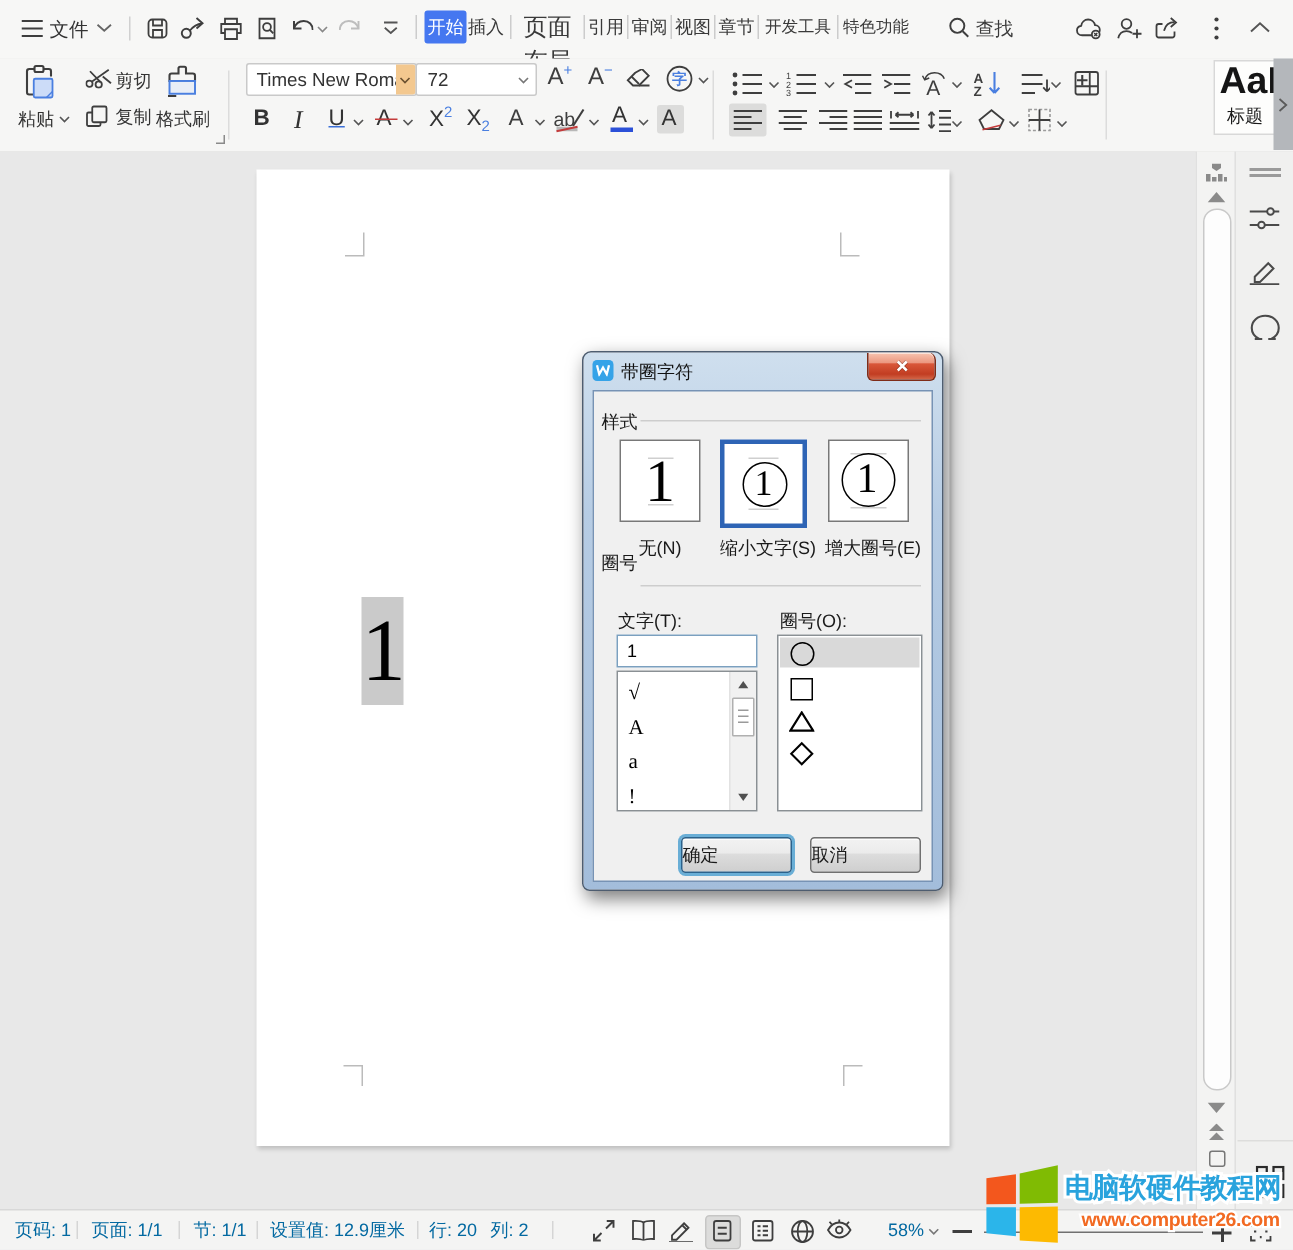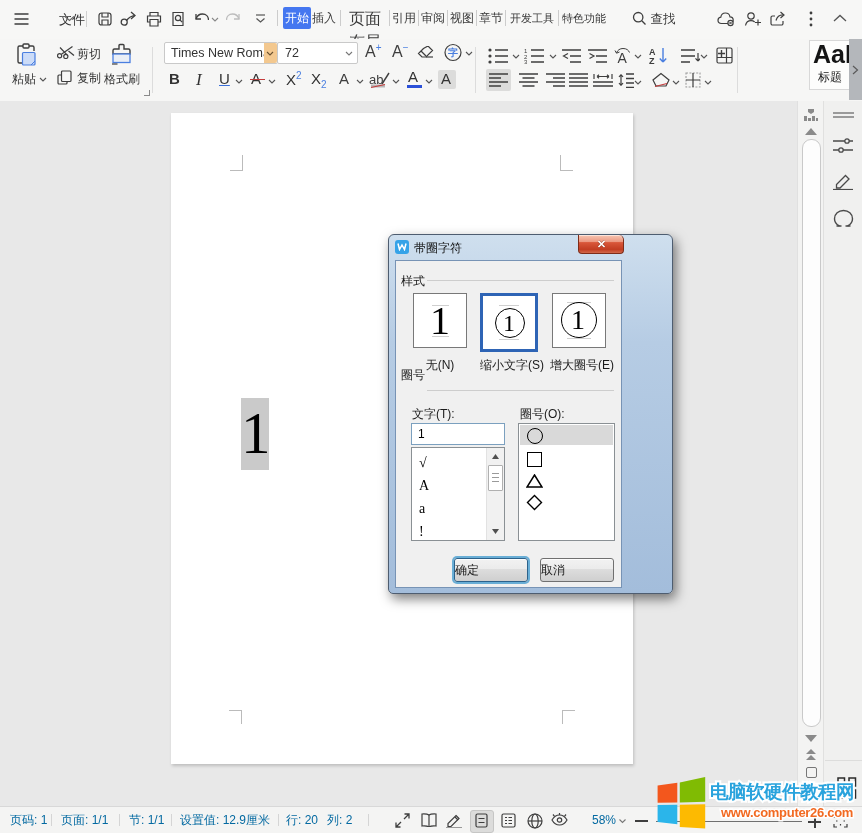--- a/index.html
+++ b/index.html
@@ -1,21 +1,21 @@
 <!DOCTYPE html>
 <html><head>
 <meta charset="utf-8">
 <style>
   html,body{margin:0;padding:0;}
   body{width:862px;height:833px;overflow:hidden;font-family:"Liberation Sans",sans-serif;}
   #root{position:absolute;top:0;left:0;width:862px;height:833px;background:#e8e8e8;overflow:hidden;}
   .abs{position:absolute;}
   
   #row1{position:absolute;top:0;left:0;width:862px;height:39px;background:#f7f7f6;}
-  #row1 .txt{font-size:13px;color:#333;margin-left:26px;}
+  #row1 .txt{font-size:13px;color:#333;}
   .tabtxt{position:absolute;top:7px;height:23px;line-height:23px;font-size:12px;color:#3a3a3a;text-align:center;}
   .tabsep{position:absolute;top:10px;width:1px;height:16px;background:#cccccc;}
   #tab-home{position:absolute;left:283px;top:7px;width:28px;height:22px;background:#4577f0;border-radius:2px;color:#fff;font-size:12px;line-height:22px;text-align:center;}
   .ic{position:absolute;}
   
   #ribbon{position:absolute;top:39px;left:0;width:862px;height:62px;background:#f6f6f5;border-bottom:1px solid #d9d9d9;}
   .vsep{position:absolute;top:8px;width:1px;height:46px;background:#dcdcdc;}
   .rlabel{position:absolute;font-size:12px;color:#333;}
   .combo{position:absolute;background:#fff;border:1px solid #c9c9c9;border-radius:2px;font-size:12px;color:#333;}
   .btxt{position:absolute;font-size:15px;color:#333;}
@@ -24,21 +24,21 @@
   #doc{position:absolute;top:101px;left:0;width:797px;height:705px;background:#e8e8e8;}
   #page{position:absolute;left:171px;top:12px;width:462px;height:651px;background:#ffffff;box-shadow:1px 2px 3px rgba(0,0,0,0.18);}
   .cmark{position:absolute;}
   #scrollcol{position:absolute;top:101px;left:797px;width:26px;height:705px;background:#f3f3f2;border-left:1px solid #e0e0e0;}
   #sidebar{position:absolute;top:101px;left:823px;width:39px;height:705px;background:#f0f0ef;border-left:1px solid #e0e0df;}
   
   #status{position:absolute;top:806px;left:0;width:862px;height:27px;background:#f4f4f3;border-top:1px solid #d8d8d8;}
   #status .st{position:absolute;top:0;height:26px;line-height:26px;font-size:12px;color:#0369a1;}
   .ssep{position:absolute;top:7px;width:1px;height:12px;background:#d5d5d5;}
   
-  #dlg{position:absolute;left:388px;top:234px;width:239px;height:358px;border:1px solid #4e5d70;border-radius:6px 6px 5px 5px;background:linear-gradient(180deg,#cfdfee 0%,#b6cce4 30%,#a3bddb 100%);box-shadow:3px 5px 12px rgba(0,0,0,0.5);padding-left:44px;}
+  #dlg{position:absolute;left:388px;top:234px;width:239px;height:358px;border:1px solid #4e5d70;border-radius:6px 6px 5px 5px;background:linear-gradient(180deg,#cfdfee 0%,#b6cce4 30%,#a3bddb 100%);box-shadow:3px 5px 12px rgba(0,0,0,0.5);}
   #dlg-client{position:absolute;left:6px;top:25px;width:225px;height:326px;background:#f0f0f0;border:1px solid #7793b5;}
   .gline{position:absolute;height:1px;background:#cdcdcd;}
   .glabel{position:absolute;font-size:12px;color:#1a1a1a;}
   .samplebox{position:absolute;top:32px;width:52px;height:53px;background:#fff;border:1px solid #787878;}
   .slabel{position:absolute;top:96px;font-size:12px;color:#1a1a1a;text-align:center;width:80px;}
   .win-list{position:absolute;background:#fff;border:1px solid #8a9094;}
   .wbtn{position:absolute;border-radius:3px;font-size:12px;color:#1a1a1a;text-align:left;background:linear-gradient(180deg,#f2f2f2 0%,#ebebeb 45%,#dddddd 46%,#cfcfcf 100%);}
   
   #wm{position:absolute;left:650px;top:766px;width:212px;height:67px;}
   .wmt1{position:absolute;left:60px;top:13px;font-size:18.5px;font-weight:bold;color:#29a3dd;-webkit-text-stroke:4px #ffffff;paint-order:stroke fill;letter-spacing:-0.5px;white-space:nowrap;}

